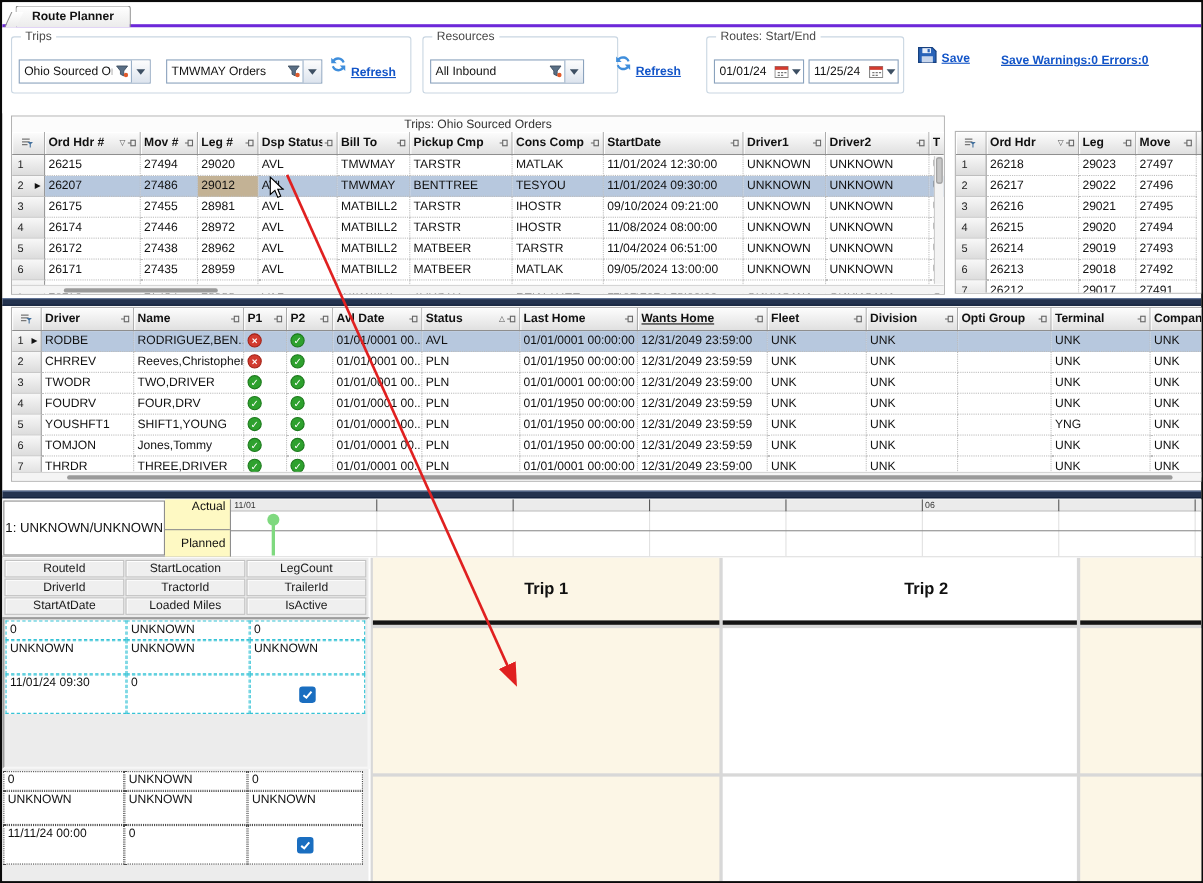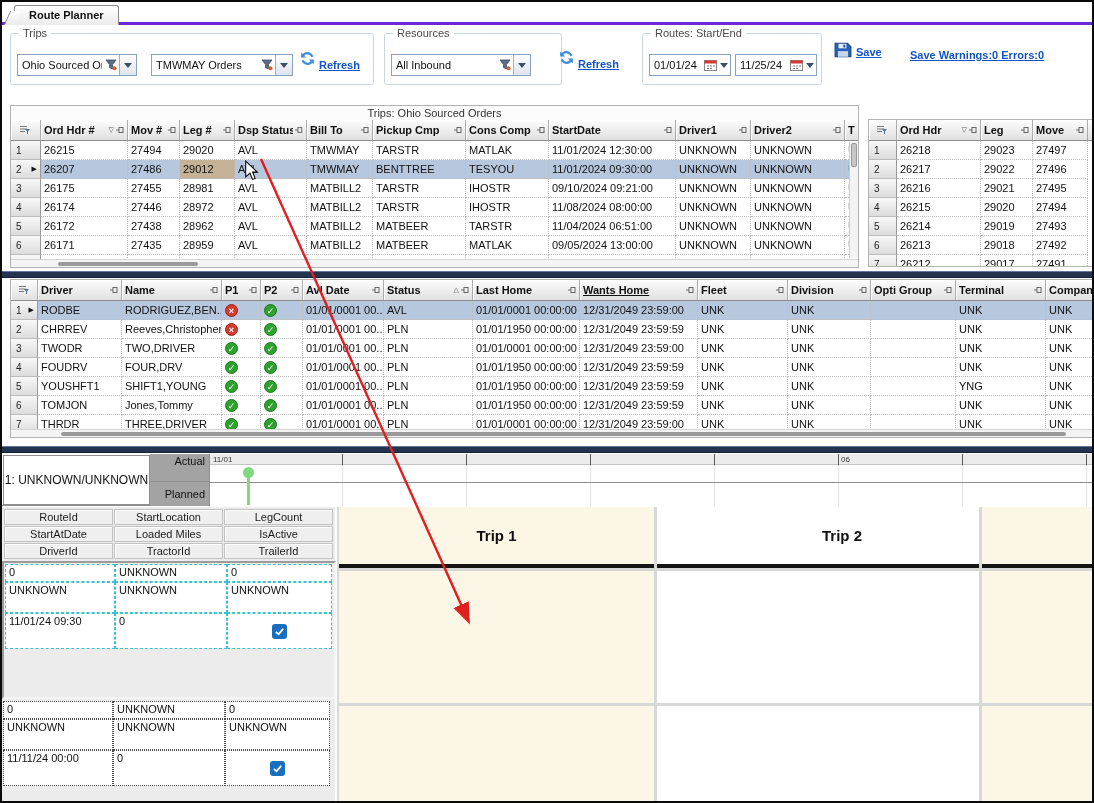--- a/index.html
+++ b/index.html
@@ -54,21 +54,21 @@
   .vscroll { position:absolute; right:0; top:36px; bottom:9px; width:9px; background:#f3f3f3; border-left:1px solid #cccccc; }
   .vthumb { position:absolute; top:1px; left:1px; right:1px; height:24px; background:#c6c6c6; border:1px solid #999; border-radius:2px; }
 
   
   .splitter { position:absolute; left:0; right:0; height:7px; background:var(--splitter,#24334f); border-top:1px solid #64779b; border-bottom:1px solid #12203a; }
 
   
   .timeline { position:absolute; left:0; top:452px; width:1094px; height:52px; background:#fff; border-bottom:1px solid #8e8e8e; }
   .tl-resource { position:absolute; left:1px; top:1px; width:147px; height:50px; border:1px solid #8e8e8e; background:#fff;
                  display:flex; align-items:center; justify-content:center; font-size:12px; color:#111; }
-  .tl-labels { position:absolute; left:148px; top:0; width:60px; height:52px; background:#a3a3a3; border-right:1px solid #8e8e8e; }
+  .tl-labels { position:absolute; left:148px; top:0; width:60px; height:52px; background:#fef9c3; border-right:1px solid #8e8e8e; }
   .tl-actual { height:28px; border-bottom:1px solid #8e8e8e; font-size:11px; text-align:right; padding:1px 4px 0 0; color:#111; }
   .tl-planned { height:23px; font-size:11px; text-align:right; padding:6px 4px 0 0; color:#111; }
   .tl-canvas { position:absolute; left:208px; top:0; right:0; height:52px; background:#fff; }
   .tl-strip { position:absolute; left:0; right:0; top:0; height:11px; background:#ebebeb; border-bottom:1px solid #c4c4c4; }
   .tl-lab { position:absolute; top:1px; font-size:8px; color:#333; }
   .tl-tick { position:absolute; top:0; width:1px; height:11px; background:#5a5a5a; }
   .tl-col { position:absolute; top:11px; bottom:0; width:1px; background:#e2e2e2; }
   .tl-mid { position:absolute; left:0; right:0; top:28px; height:1px; background:#8e8e8e; }
   .tl-pin-head { position:absolute; width:11px; height:11px; border-radius:50%; background:var(--marker-green,#7fd97f); top:13px; }
   .tl-pin-stem { position:absolute; width:3px; top:22px; bottom:1px; background:var(--marker-green,#7fd97f); }
@@ -792,28 +792,28 @@
 
   <div class="bottom">
     <div class="leftpanel">
       <div class="fieldtable">
           <div class="ftrow">
             <div class="ftcell">RouteId</div>
             <div class="ftcell">StartLocation</div>
             <div class="ftcell">LegCount</div>
           </div>
           <div class="ftrow">
+            <div class="ftcell">DriverId</div>
+            <div class="ftcell">TractorId</div>
+            <div class="ftcell">TrailerId</div>
+          </div>
+          <div class="ftrow">
             <div class="ftcell">StartAtDate</div>
             <div class="ftcell">Loaded Miles</div>
             <div class="ftcell">IsActive</div>
-          </div>
-          <div class="ftrow">
-            <div class="ftcell">DriverId</div>
-            <div class="ftcell">TractorId</div>
-            <div class="ftcell">TrailerId</div>
           </div>
         </div>
       <div class="card card1">
           <div class="crow" style="height: 18px;">
             <div class="ccell" style="width: 110px;">0</div>
             <div class="ccell" style="width: 112px;">UNKNOWN</div>
             <div class="ccell" style="width: 105px;">0</div>
           </div>
           <div class="crow" style="height: 31px;">
             <div class="ccell" style="width: 110px;">UNKNOWN</div>

